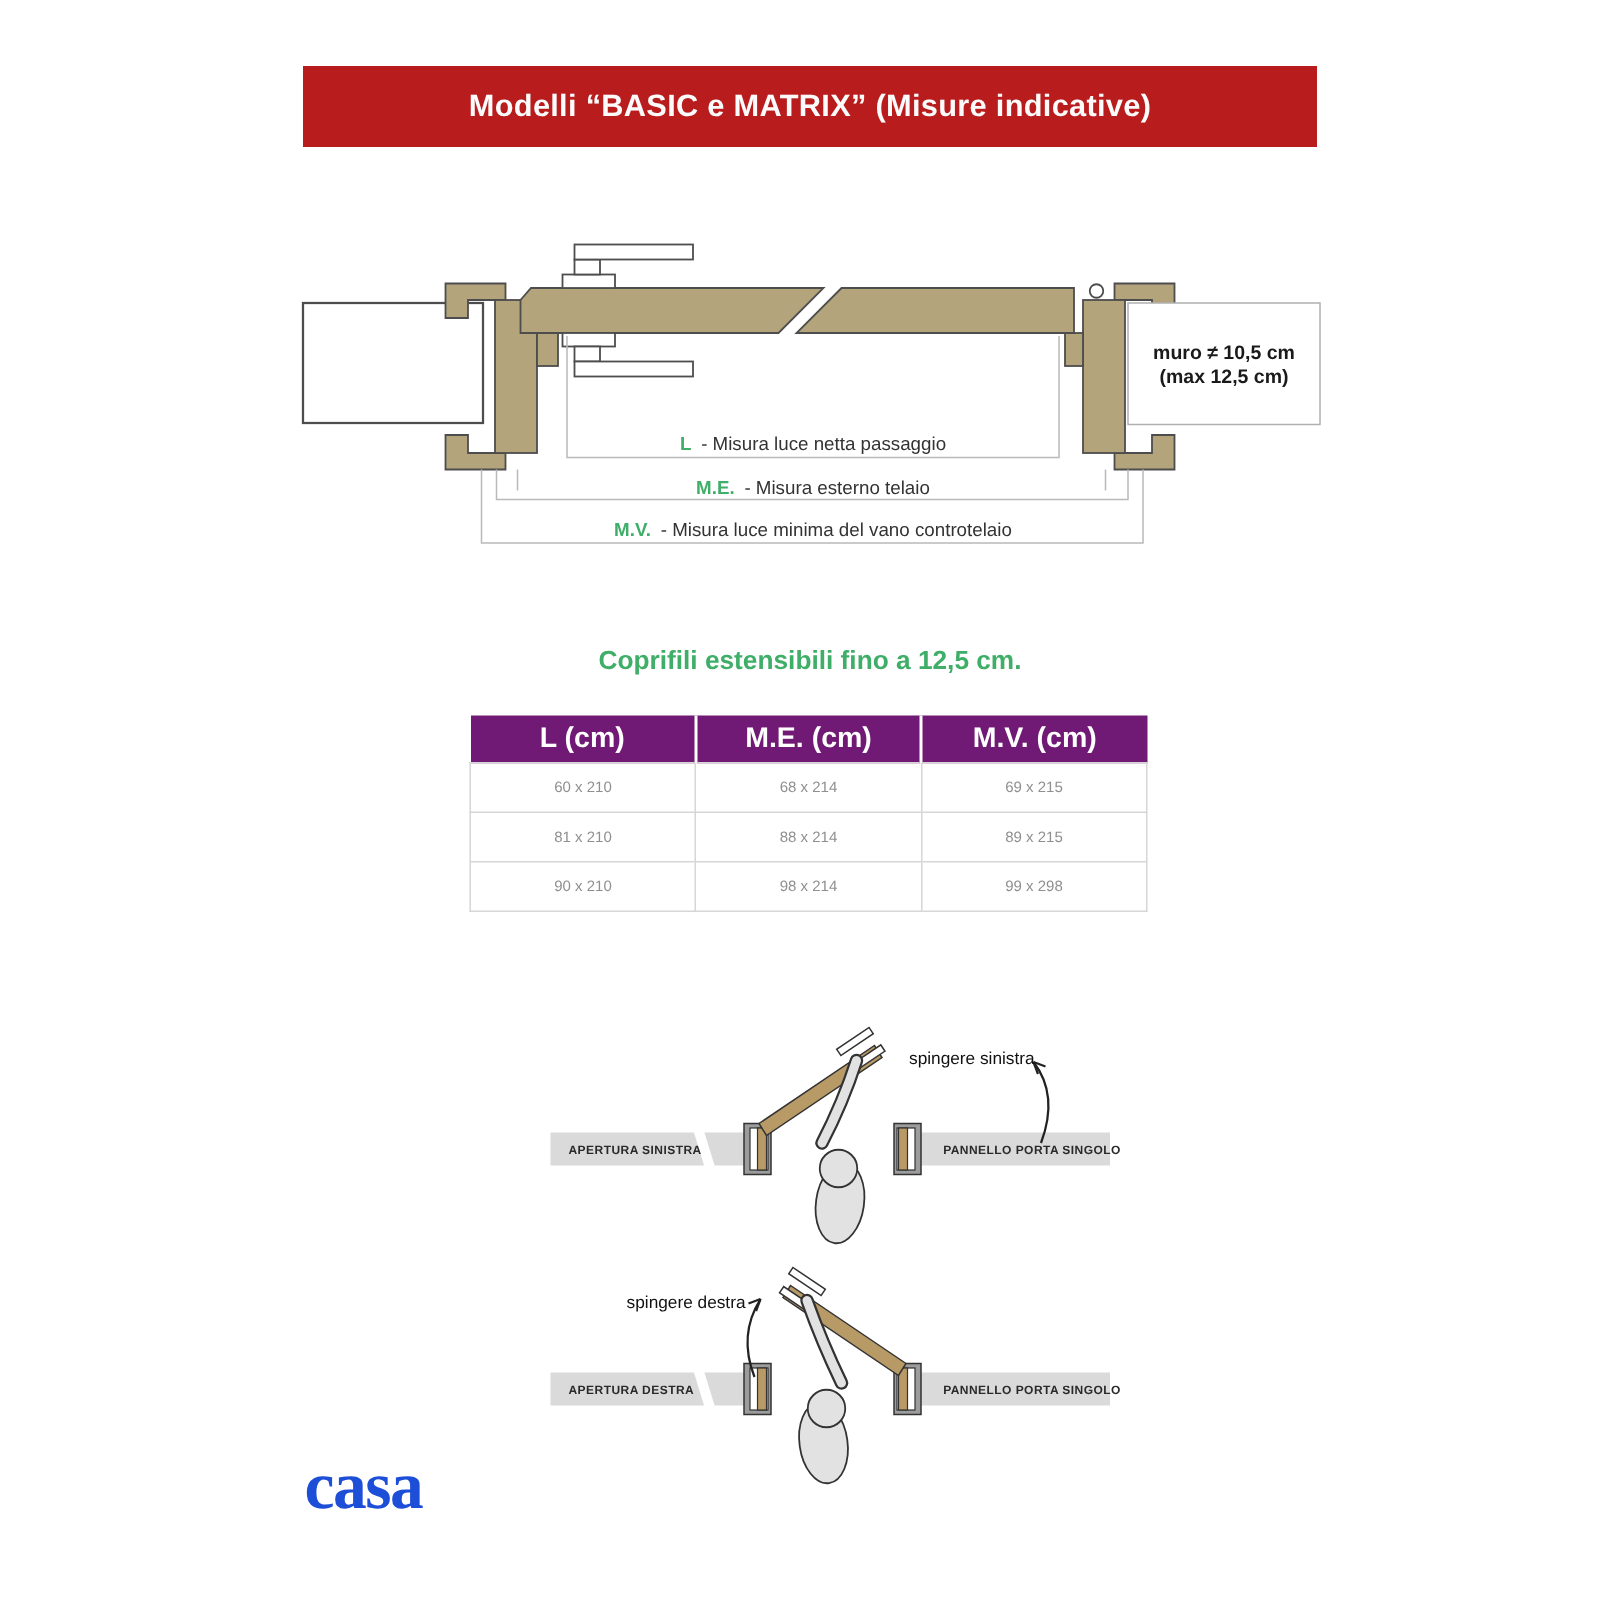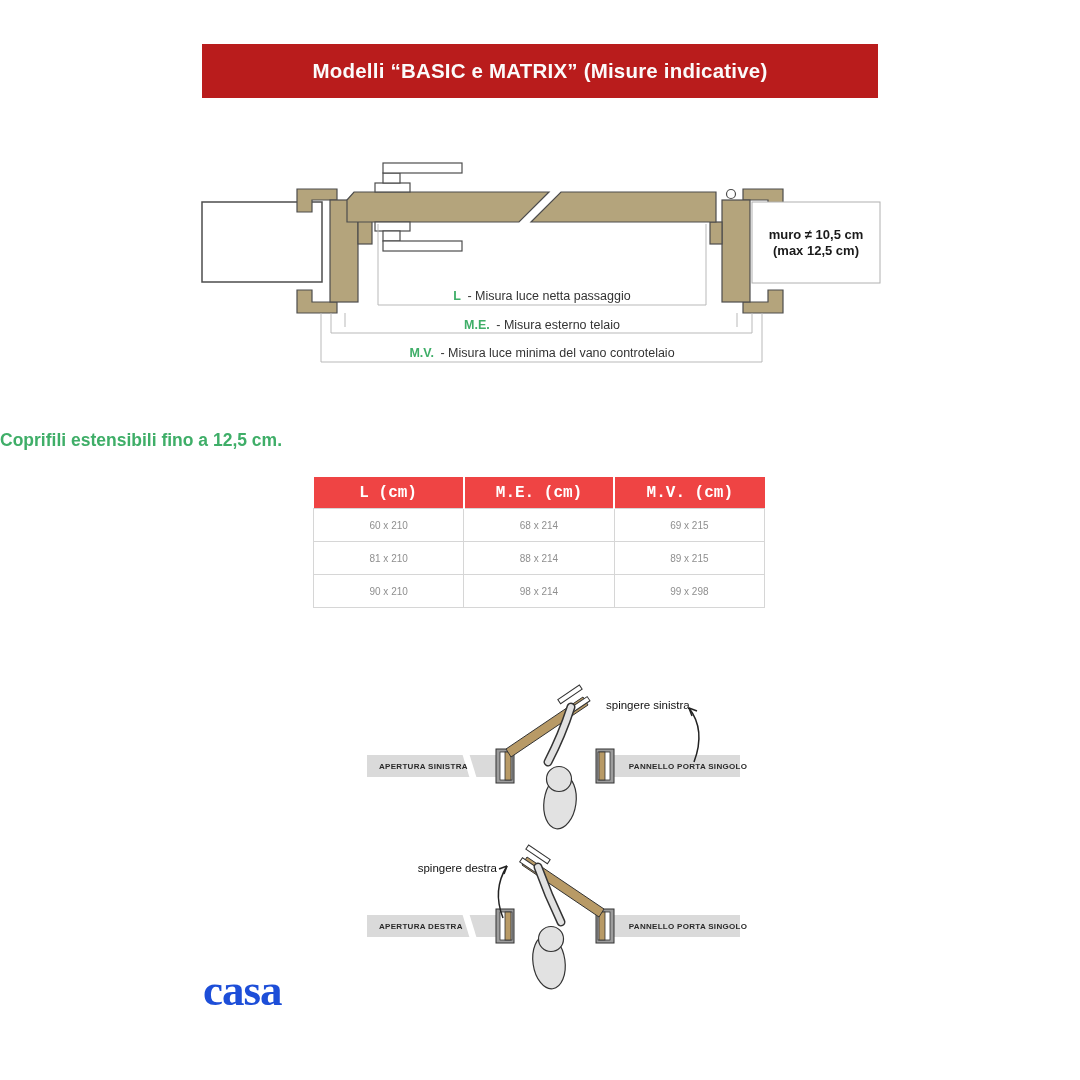--- a/index.html
+++ b/index.html
@@ -9,28 +9,28 @@
   
   .header-bar{position:absolute;left:202px;top:44px;width:676px;height:54px;
     background:#b91c1c;display:flex;align-items:center;justify-content:center;}
   .header-bar .title{color:#fbfbfb;font-size:20.5px;font-weight:700;letter-spacing:.2px;}
 
   
   svg{position:absolute;display:block;}
   svg text{font-family:"Liberation Sans","DejaVu Sans",sans-serif;}
 
   
-  .subtitle{position:absolute;left:0;top:430px;width:1080px;text-align:left;
+  .subtitle{position:absolute;left:0;top:430px;width:1080px;text-align:center;
     color:#3fae68;font-size:17.5px;font-weight:700;}
 
   
   .size-table{position:absolute;left:313px;top:477px;width:452px;border-collapse:collapse;
     table-layout:fixed;}
-  .size-table th{background:#ef4444;color:#ffffff;font-size:16px;font-weight:700;
-    height:29px;border-right:2px solid #ffffff;font-family:Liberation Mono, monospace;}
+  .size-table th{background:#701a75;color:#ffffff;font-size:19px;font-weight:700;
+    height:29px;border-right:2px solid #ffffff;}
   .size-table th:last-child{border-right:none;margin-top:14px;}
   .size-table td{background:#ffffff;color:#8f8f8f;font-size:10px;text-align:center;
     height:30px;border:1px solid #d6d6d6;}
 
   
   .logo{position:absolute;left:203px;top:970px;font-weight:700;font-size:45px;
     line-height:.93;letter-spacing:-1px;}
   .logo .l1{color:#55b271;}
   .logo .l2{color:#1d4ed8;font-family:Liberation Serif, serif;}
 </style>

